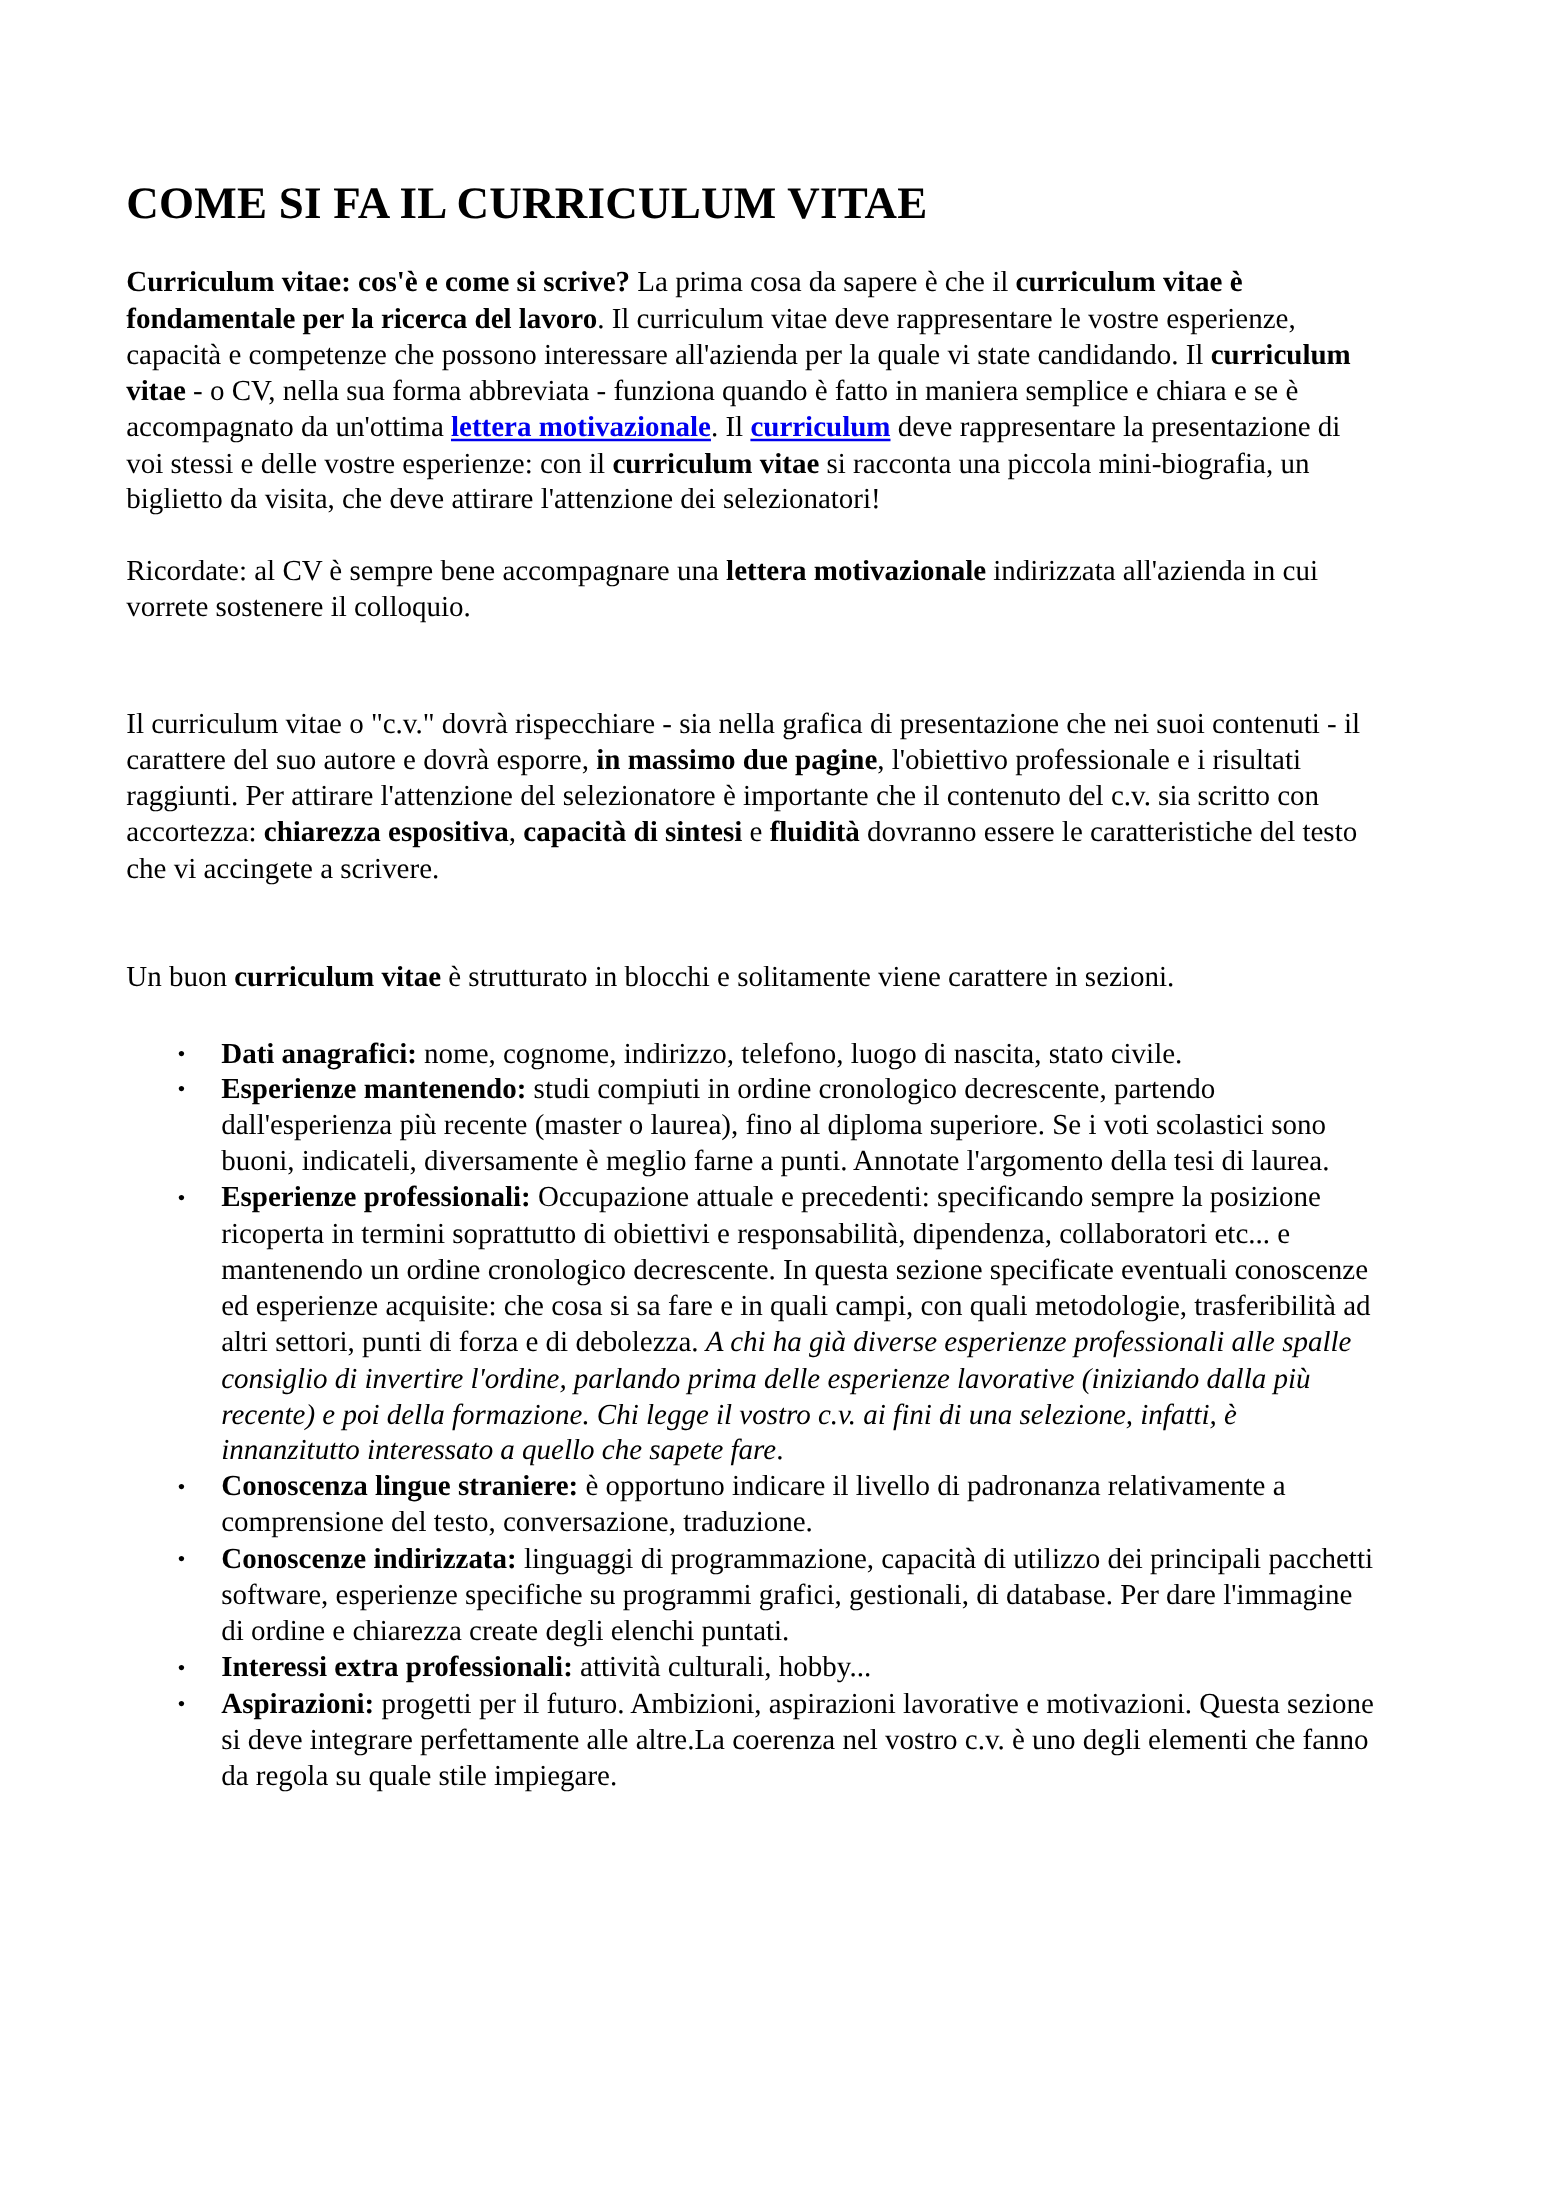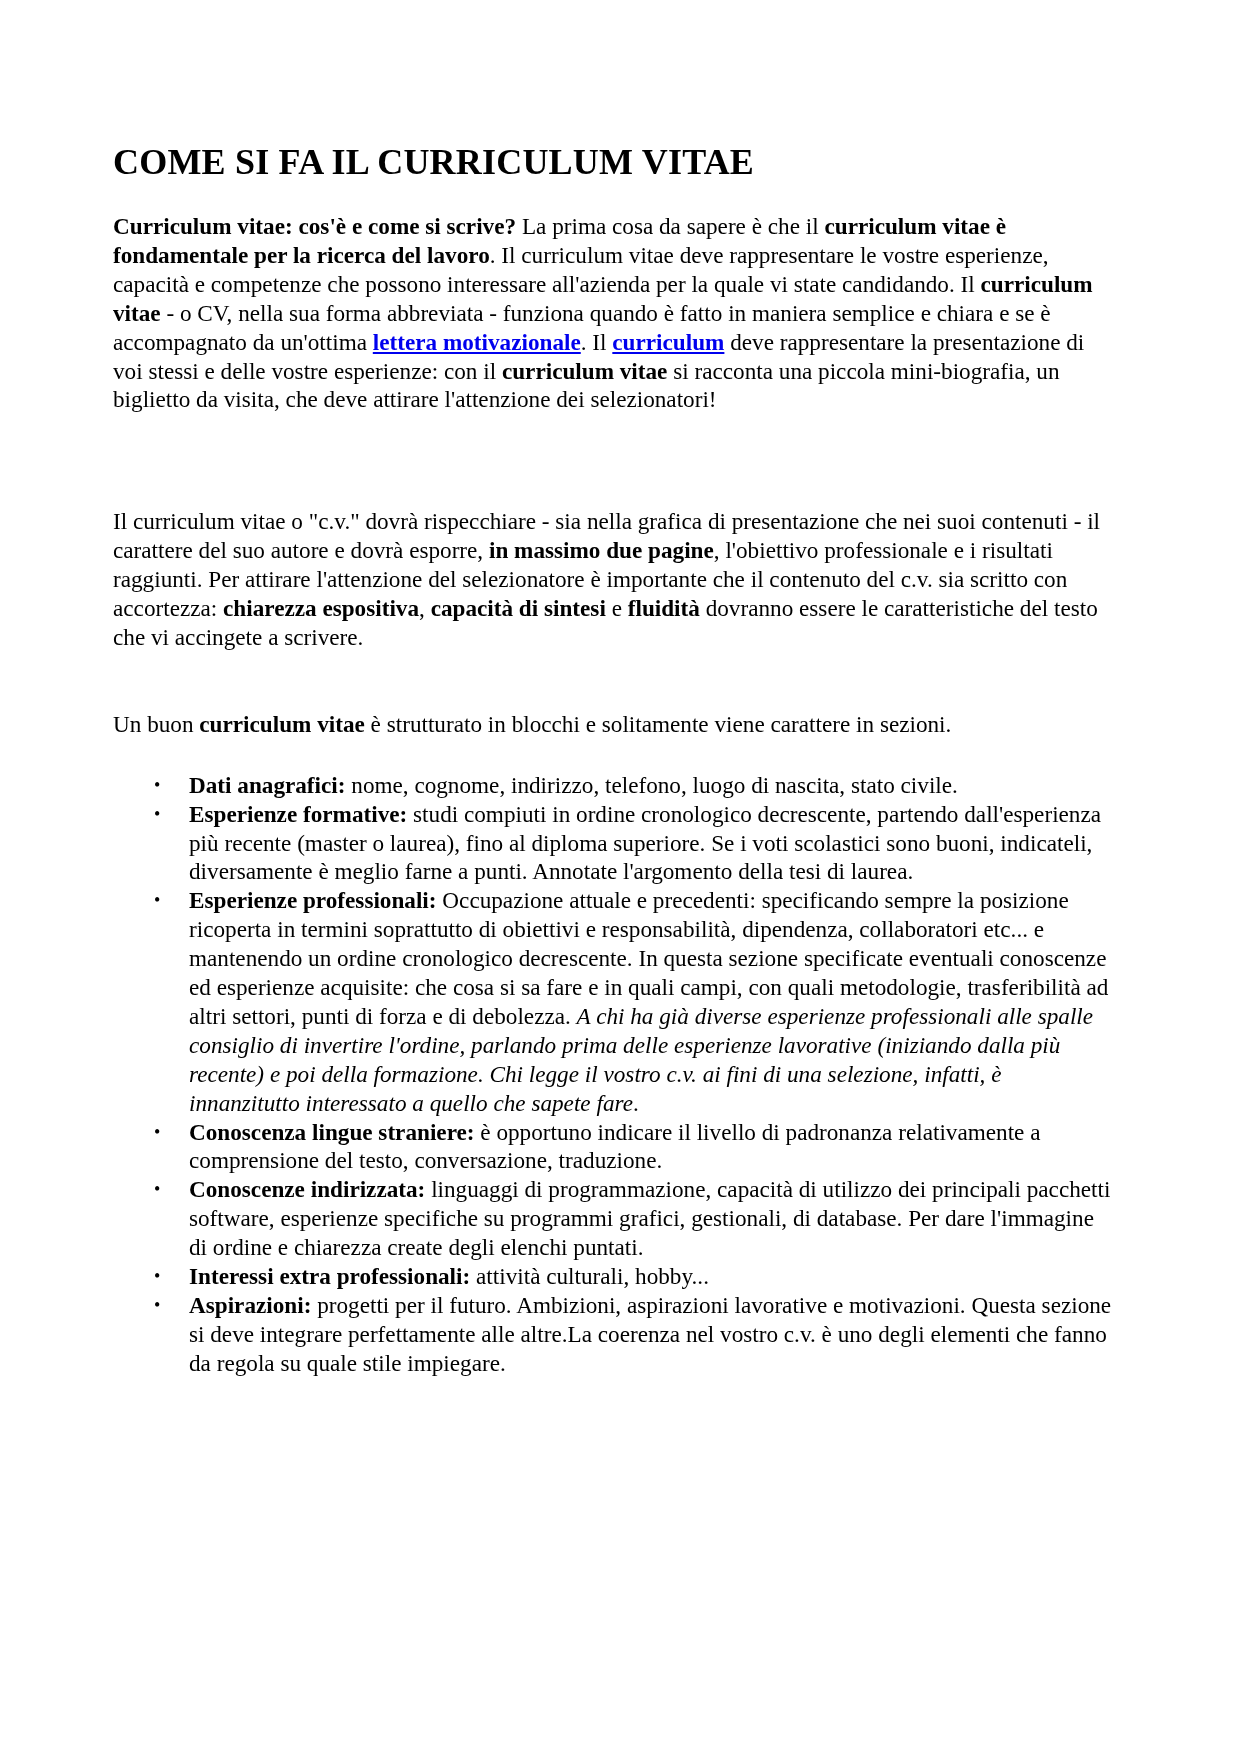--- a/index.html
+++ b/index.html
@@ -10,21 +10,21 @@
     body {
       width: 1240px;
       height: 1754px;
       position: relative;
       overflow: hidden;
       font-family: "Liberation Serif", "DejaVu Serif", serif;
       color: #000000;
     }
     .page {
       position: absolute;
-      left: 113px;
+      left: 101px;
       top: 140px;
       width: 1000px;
       font-size: 23.2px;
       line-height: 28.9px;
     }
     h1 {
       font-size: 36px;
       font-weight: bold;
       margin: 0;
       line-height: 44px;
@@ -74,37 +74,38 @@
 <div class="page">
 
   <h1>COME SI FA IL CURRICULUM VITAE</h1>
 
   <div class="gap-title"></div>
 
   <p><b>Curriculum vitae: cos'è e come si scrive?</b><span> La prima cosa da sapere è che il </span><b>curriculum vitae è fondamentale per la ricerca del lavoro</b><span>. Il curriculum vitae deve rappresentare le vostre esperienze, capacità e competenze che possono interessare all'azienda per la quale vi state candidando. Il </span><b>curriculum vitae</b><span> - o CV, nella sua forma abbreviata - funziona quando è fatto in maniera semplice e chiara e se è accompagnato da un'ottima </span><a class="link">lettera motivazionale</a><span>. Il </span><a class="link">curriculum</a><span> deve rappresentare la presentazione di voi stessi e delle vostre esperienze: con il </span><b>curriculum vitae</b><span> si racconta una piccola mini-biografia, un biglietto da visita, che deve attirare l'attenzione dei selezionatori!</span></p>
 
   <div class="gap-para"></div>
 
+  <p><span>Ricordate: al CV è sempre bene accompagnare una </span><b>lettera motivazionale</b><span> indirizzata all'azienda in cui vorrete sostenere il colloquio.</span></p>
 
   <div class="gap-h2-before"></div>
 
 
   <div class="gap-h2-after"></div>
 
   <p><span>Il curriculum vitae o "c.v." dovrà rispecchiare - sia nella grafica di presentazione che nei suoi contenuti - il carattere del suo autore e dovrà esporre, </span><b>in massimo due pagine</b><span>, l'obiettivo professionale e i risultati raggiunti. Per attirare l'attenzione del selezionatore è importante che il contenuto del c.v. sia scritto con accortezza: </span><b>chiarezza espositiva</b><span>, </span><b>capacità di sintesi</b><span> e </span><b>fluidità</b><span> dovranno essere le caratteristiche del testo che vi accingete a scrivere.</span></p>
 
   <div class="gap-para"></div>
 
   <p><br><span>Un buon </span><b>curriculum vitae</b><span> è strutturato in blocchi e solitamente viene carattere in sezioni.</span></p>
 
   <div class="gap-list"></div>
 
   <ul class="bullets">
     <li><span class="bullet">•</span><b>Dati anagrafici:</b><span> nome, cognome, indirizzo, telefono, luogo di nascita, stato civile.</span></li>
-    <li><span class="bullet">•</span><b>Esperienze formative:</b><span> studi compiuti in ordine cronologico decrescente, partendo dall'esperienza più recente (master o laurea), fino al diploma superiore. Se i voti scolastici sono buoni, indicateli, diversamente è meglio farne a punti. Annotate l'argomento della tesi di laurea.</span></li>
+    <li><span class="bullet">•</span><b>Esperienze mantenendo:</b><span> studi compiuti in ordine cronologico decrescente, partendo dall'esperienza più recente (master o laurea), fino al diploma superiore. Se i voti scolastici sono buoni, indicateli, diversamente è meglio farne a punti. Annotate l'argomento della tesi di laurea.</span></li>
     <li><span class="bullet">•</span><b>Esperienze professionali:</b><span> Occupazione attuale e precedenti: specificando sempre la posizione ricoperta in termini soprattutto di obiettivi e responsabilità, dipendenza, collaboratori etc... e mantenendo un ordine cronologico decrescente. In questa sezione specificate eventuali conoscenze ed esperienze acquisite: che cosa si sa fare e in quali campi, con quali metodologie, trasferibilità ad altri settori, punti di forza e di debolezza. </span><i>A chi ha già diverse esperienze professionali alle spalle consiglio di invertire l'ordine, parlando prima delle esperienze lavorative (iniziando dalla più recente) e poi della formazione. Chi legge il vostro c.v. ai fini di una selezione, infatti, è innanzitutto interessato a quello che sapete fare</i><span>.</span></li>
     <li><span class="bullet">•</span><b>Conoscenza lingue straniere:</b><span> è opportuno indicare il livello di padronanza relativamente a comprensione del testo, conversazione, traduzione.</span></li>
     <li><span class="bullet">•</span><b>Conoscenze indirizzata:</b><span> linguaggi di programmazione, capacità di utilizzo dei principali pacchetti software, esperienze specifiche su programmi grafici, gestionali, di database. Per dare l'immagine di ordine e chiarezza create degli elenchi puntati.</span></li>
     <li><span class="bullet">•</span><b>Interessi extra professionali:</b><span> attività culturali, hobby...</span></li>
     <li><span class="bullet">•</span><b>Aspirazioni:</b><span> progetti per il futuro. Ambizioni, aspirazioni lavorative e motivazioni. Questa sezione si deve integrare perfettamente alle altre.La coerenza nel vostro c.v. è uno degli elementi che fanno da regola su quale stile impiegare.</span></li>
   </ul>
 
 </div>
 
 </body></html>

